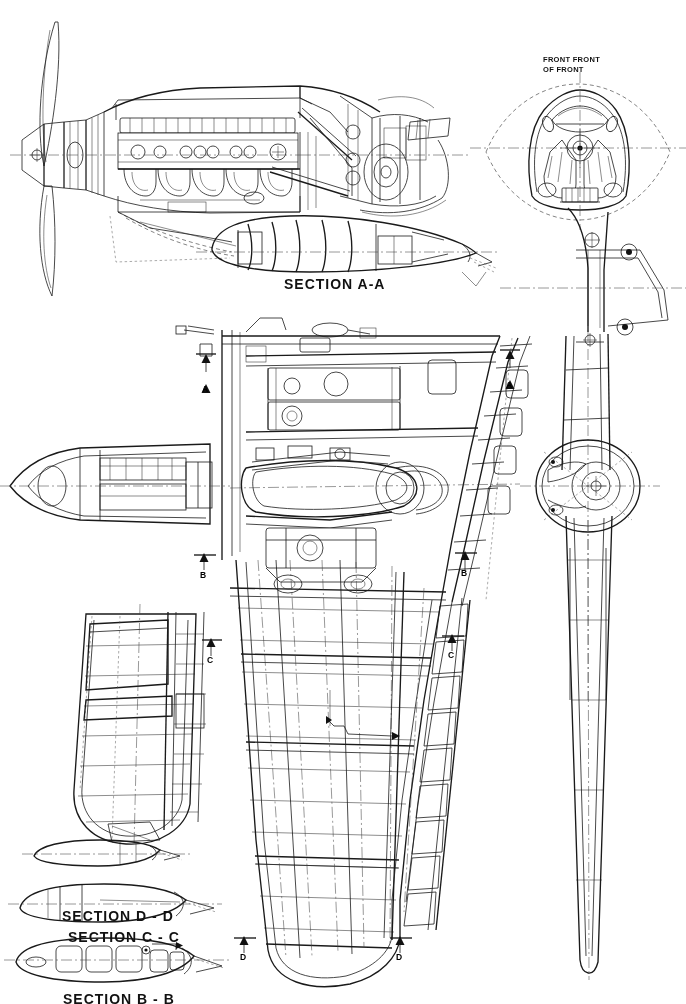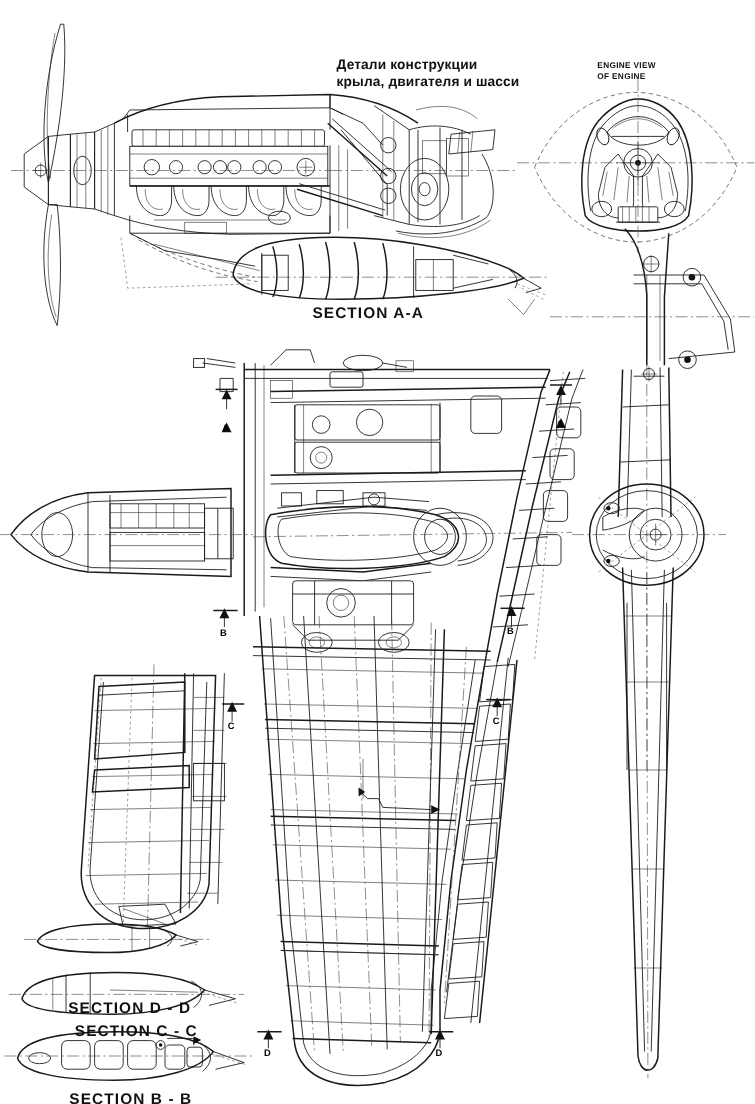--- a/index.html
+++ b/index.html
@@ -581,23 +581,22 @@
       <path class="ln" d="M244 940 L 244 953"></path>
       <path class="blk" d="M244 936 l 4.5 9 -9 0 z"></path>
 
       <path class="ln-h" d="M390 938 L 412 938"></path>
       <path class="ln" d="M400 940 L 400 953"></path>
       <path class="blk" d="M400 936 l 4.5 9 -9 0 z"></path>
     </g>
 
   </svg>
 
-  <div class="caption title-ru" style="left:306px; top:52px;"><span>Детали конструкции</span><br><span>крыла, двигателя и шасси</span></div>
-
-  <div class="caption front-view-lbl" style="left:543px; top:55px;"><span>ENGINE VIEW</span><br><span>OF ENGINE</span></div>
+
+  <div class="caption front-view-lbl" style="left:543px; top:55px;"><span>FRONT FRONT</span><br><span>OF FRONT</span></div>
 
   <div class="caption section-lbl" style="left:284px; top:276px;">SECTION A-A</div>
   <div class="caption section-lbl" style="left:62px; top:908px;">SECTION D - D</div>
   <div class="caption section-lbl" style="left:68px; top:929px;">SECTION C - C</div>
   <div class="caption section-lbl" style="left:63px; top:991px;text-decoration:underline;">SECTION B - B</div>
 
   <div class="marker-lbl" style="left:202px; top:384px;">A</div>
   <div class="marker-lbl" style="left:506px; top:380px;">A</div>
   <div class="marker-lbl" style="left:200px; top:570px;">B</div>
   <div class="marker-lbl" style="left:461px; top:568px;">B</div>

